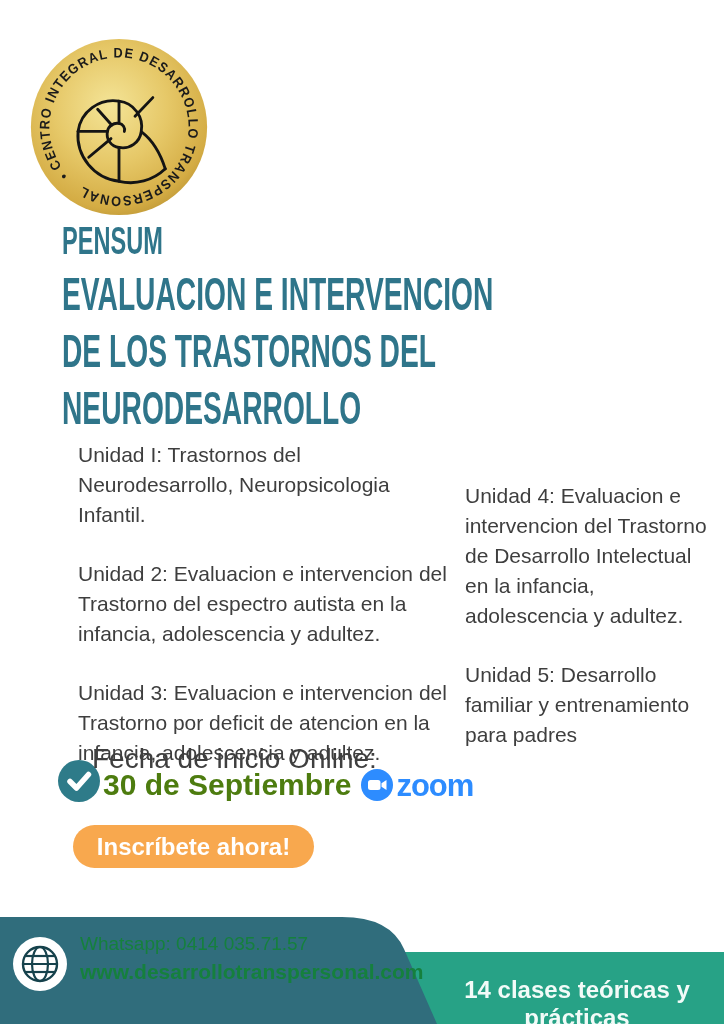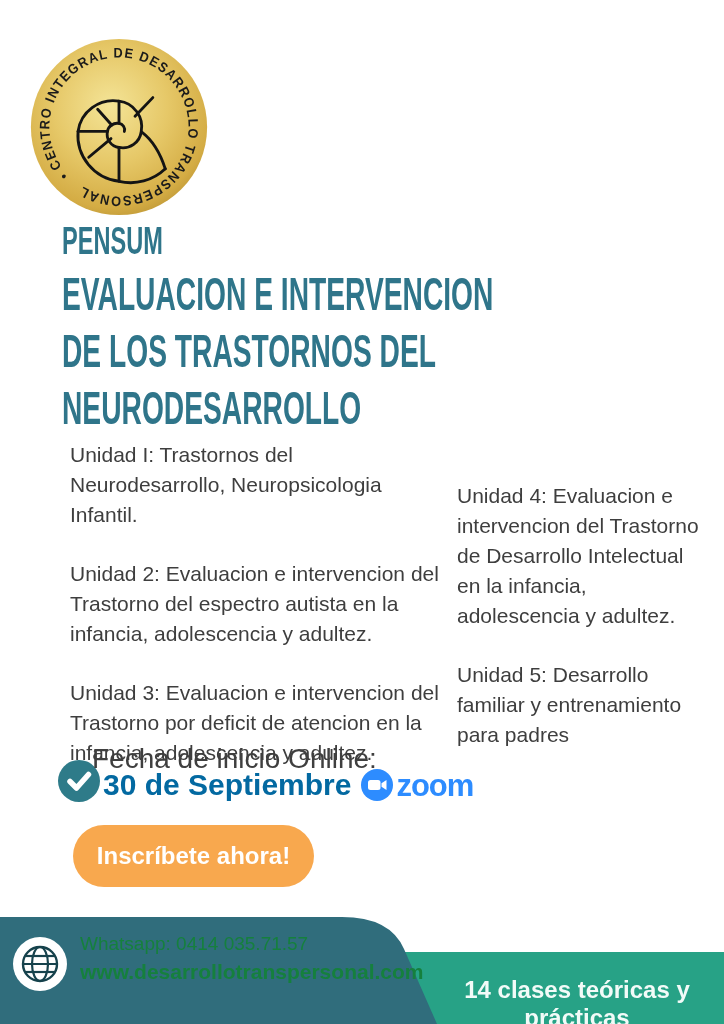--- a/index.html
+++ b/index.html
@@ -12,32 +12,32 @@
   
   .kicker{position:absolute;left:62px;top:222px;font-size:38px;font-weight:bold;color:#2f758a;
           line-height:1;white-space:nowrap;transform:scaleX(0.62);transform-origin:0 0;
           letter-spacing:0px;}
   .title{position:absolute;left:62px;top:265px;font-size:47px;font-weight:bold;color:#2f758a;
          line-height:57px;white-space:nowrap;transform:scaleX(0.60);transform-origin:0 0;}
 
   
   .units-left{position:absolute;left:62px;top:440px;width:395px;}
   .units-right{position:absolute;left:449px;top:481px;width:270px;}
-  .unit{font-size:21px;line-height:30px;color:#3e3e3e;margin:0 0 29px 8px;white-space:pre-line;}
+  .unit{font-size:21px;line-height:30px;color:#3e3e3e;margin:0 0 29px 16px;white-space:pre-line;}
 
   
   .check-icon{position:absolute;left:58px;top:760px;width:42px;height:42px;}
   .schedule-label{position:absolute;left:92px;top:743px;font-size:28px;color:#3f3f3f;}
   .schedule-row{position:absolute;left:103px;top:768px;display:flex;align-items:center;gap:10px;}
-  .start-date{font-size:30px;font-weight:bold;color:#0369a1;white-space:nowrap;text-align:right;}
+  .start-date{font-size:30px;font-weight:bold;color:#4d7c0f;white-space:nowrap;text-align:right;}
   .zoom-logo{display:flex;align-items:center;gap:3px;}
   .zoom-wordmark{font-size:31px;font-weight:bold;color:#2d8cff;letter-spacing:-1px;line-height:1;}
 
   
-  .cta{position:absolute;left:73px;top:825px;width:241px;height:62px;border:none;cursor:pointer;
+  .cta{position:absolute;left:73px;top:825px;width:241px;height:43px;border:none;cursor:pointer;
        border-radius:31px;background:#f8a84e;color:#ffffff;font-weight:bold;font-size:24px;
        font-family:"Liberation Sans", sans-serif;}
 
   
   .footer-svg{position:absolute;left:0;top:914px;width:724px;height:110px;}
   .whatsapp{position:absolute;left:80px;top:933px;font-size:19px;color:#15803d;}
   .website{position:absolute;left:80px;top:960px;font-size:21px;font-weight:bold;color:#15803d;cursor:pointer;}
   .badge{position:absolute;left:430px;top:976px;width:294px;text-align:center;
          font-size:24px;font-weight:bold;color:#f2fbf8;}
 </style>

